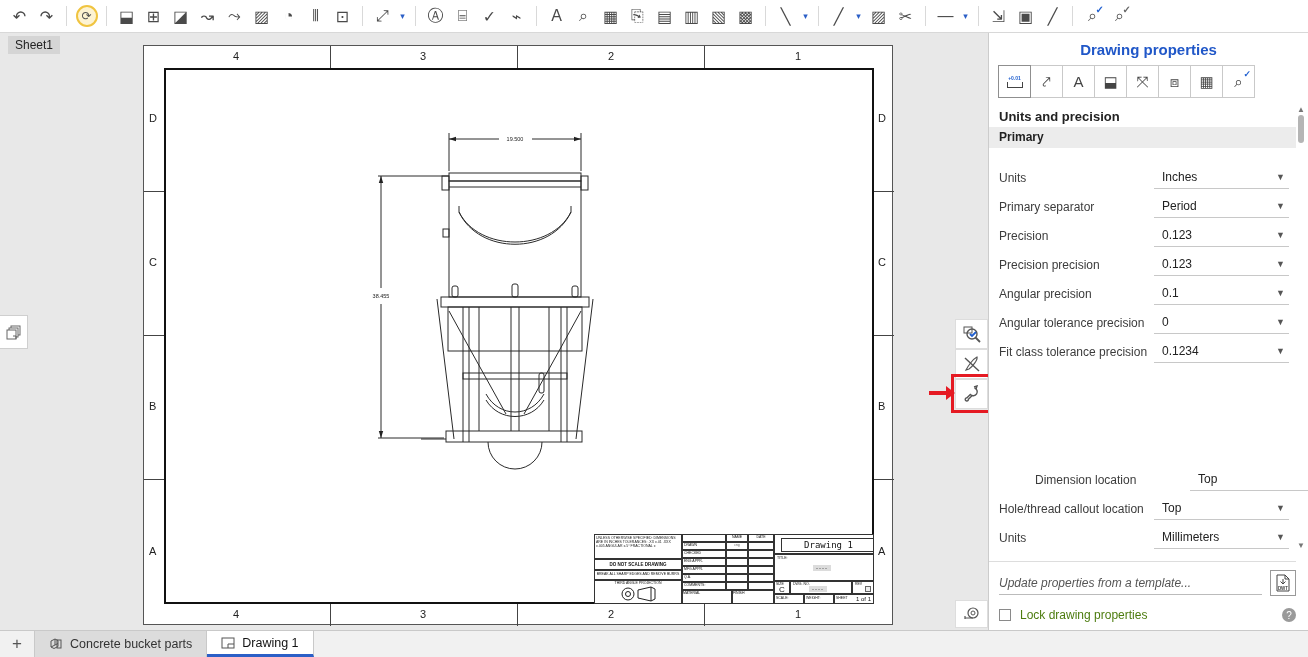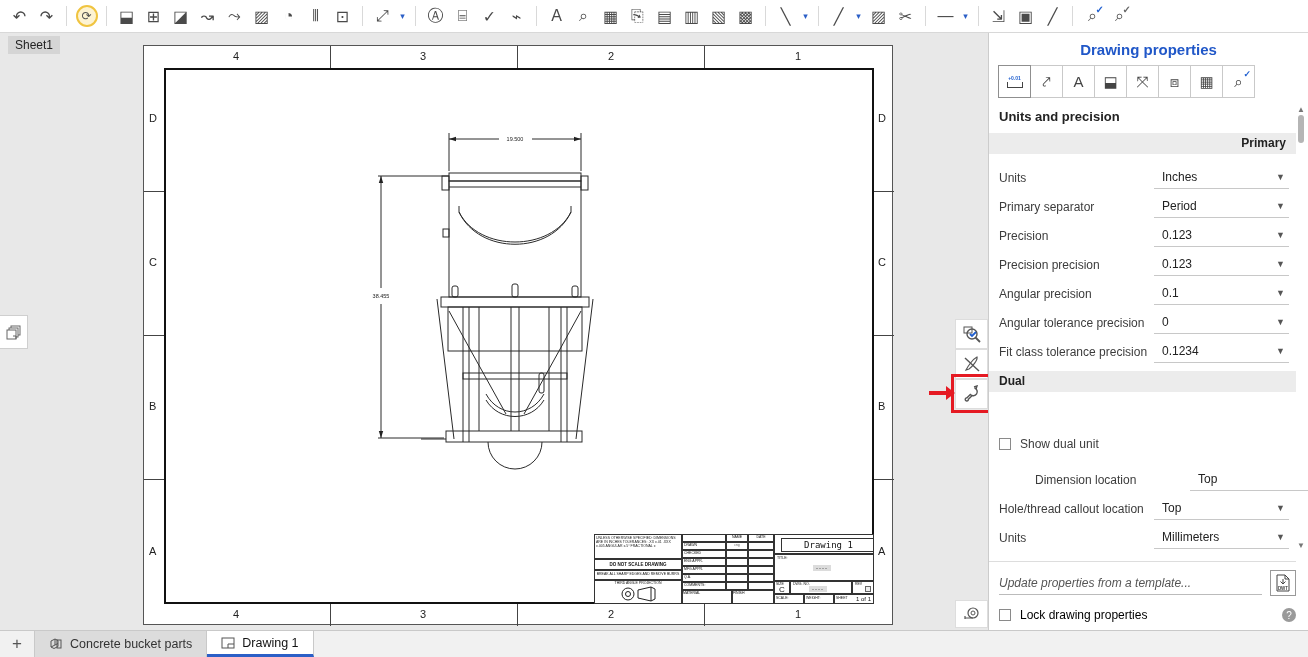--- a/index.html
+++ b/index.html
@@ -61,21 +61,21 @@
   .pfield .pvalue { flex:1; }
   .pfield .caret { font-size:9px; color:#555; }
   .crow { position:absolute; left:10px; width:290px; height:31px; display:flex; align-items:center; cursor:pointer; }
   .cbox { width:12px; height:12px; border:1px solid #8a8a8a; background:#fff; margin-right:9px; }
   .clabel { font-size:12px; color:#3c3c3c; }
   #panel-divider { top:528px; left:0; width:307px; height:1px; background:#ddd; }
   #template-row { top:535px; left:10px; width:297px; height:30px; display:flex; align-items:center; }
   #template-input { flex:1; font-style:italic; color:#555; font-size:12px; border-bottom:1px solid #bbb; height:24px; display:flex; align-items:center; cursor:text; margin-right:8px; }
   #dwt-btn { width:26px; height:26px; border:1px solid #999; display:flex; align-items:center; justify-content:center; cursor:pointer; }
   #lock-row { top:570px; left:10px; width:297px; height:24px; display:flex; align-items:center; }
-  #lock-row .clabel { color:#000000; flex:1; }
+  #lock-row .clabel { color:#4d7c0f; flex:1; }
   #help-icon { width:14px; height:14px; border-radius:50%; background:#9a9a9a; color:#fff; font-size:10px; display:flex; align-items:center; justify-content:center; }
   
   .sarrow { position:absolute; left:308px; font-size:8px; color:#777; }
   #sthumb { position:absolute; left:309px; top:82px; width:6px; height:28px; background:#b5b5b5; border-radius:3px; }
 
   
   #bottombar { position:absolute; left:0; top:630px; width:1308px; height:27px; background:#f1f1f1; border-top:1px solid #c9c9c9; display:flex; align-items:stretch; }
   #plus-btn { width:34px; display:flex; align-items:center; justify-content:center; font-size:17px; color:#555; cursor:pointer; }
   .btab { display:flex; align-items:center; padding:0 14px; font-size:12.5px; color:#333; cursor:pointer; border-right:1px solid #c9c9c9; }
   .btab .ticon { margin-right:7px; display:flex; }
@@ -456,21 +456,21 @@
         <span>▦</span>
       </div>
       <div class="ptab">
         <span>⌕</span>
         <span class="badge">✓</span>
       </div>
     </div>
 
   <div id="panel-section" class="abs">Units and precision</div>
 
-  <div class="band" style="top:100px;text-align:right;">Primary</div>
+  <div class="band" style="top:94px;">Primary</div>
 
   <div class="prow" style="top:130px;">
       <span class="plabel">Units</span>
       <span class="pfield">
         <span class="pvalue">Inches</span>
         <span class="caret">▼</span>
       </span>
     </div>
   <div class="prow" style="top:159px;">
       <span class="plabel">Primary separator</span>
@@ -508,26 +508,21 @@
       </span>
     </div>
   <div class="prow" style="top:304px;">
       <span class="plabel">Fit class tolerance precision</span>
       <span class="pfield">
         <span class="pvalue">0.1234</span>
         <span class="caret">▼</span>
       </span>
     </div>
 
-  <div class="band" style="top:338px;">Dual</div>
-
-  <div class="crow" style="top:395px;">
-      <span class="cbox"></span>
-      <span class="clabel">Show dual unit</span>
-    </div>
+
 
   <div class="prow" style="top:432px;margin-left:36px;">
       <span class="plabel">Dimension location</span>
       <span class="pfield">
         <span class="pvalue">Top</span>
         <span class="caret">▼</span>
       </span>
     </div>
   <div class="prow" style="top:461px;">
       <span class="plabel">Hole/thread callout location</span>

